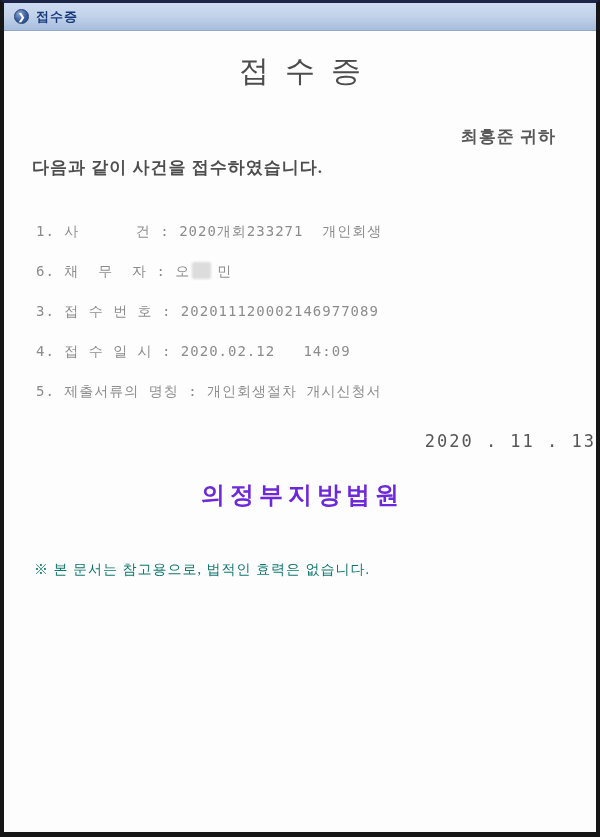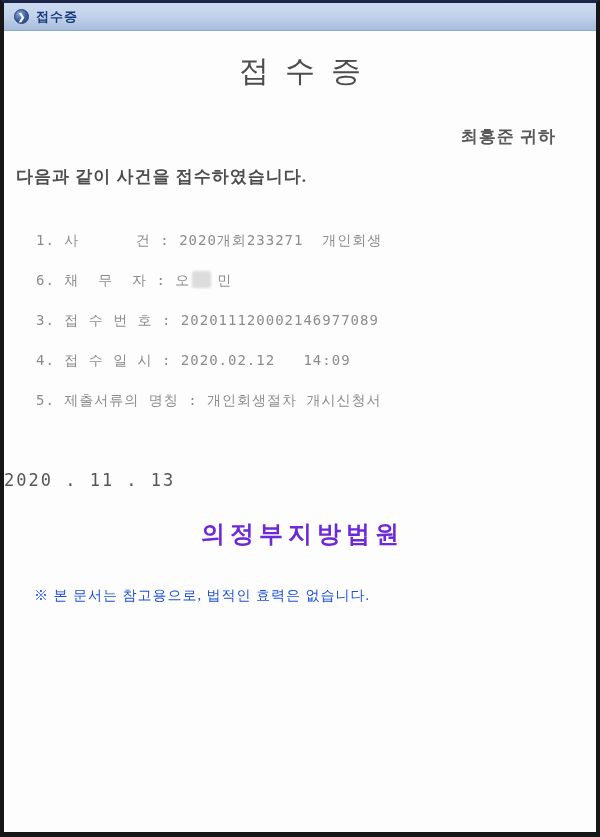--- a/index.html
+++ b/index.html
@@ -48,21 +48,21 @@
     letter-spacing: 16px; text-indent: 16px; 
     color: #4c4c4c; line-height: 40px;
   }
   .recipient {
     margin-top: 34px; padding-right: 40px;
     text-align: right;
     font-size: 17px; font-weight: bold;
     color: #585858; letter-spacing: 1px; line-height: 23px;
   }
   .intro {
-    margin-top: 17px; padding-left: 12px;
+    margin-top: 8px; padding-left: 28px;
     font-size: 17px; font-weight: bold;
     color: #4e4e4e; letter-spacing: 1px; line-height: 23px;
   }
   .items { margin-top: 32px; padding-left: 32px; }
   .item {
     height: 40px; line-height: 40px;
     font-family: "DejaVu Sans Mono", "Liberation Mono", monospace;
     font-size: 14px; color: #8c8c8c;
     letter-spacing: 1px;
     white-space: pre;
@@ -71,37 +71,37 @@
   .redact {
     display: inline-block;
     width: 19px; height: 17px;
     margin: 0 6px 0 2px;
     vertical-align: -3px;
     background: #dcdcdc;
     filter: blur(1px);
     border-radius: 2px;
   }
   .date-line {
-    margin-top: 48px;
-    text-align: left;
+    margin-top: 18px;
+    text-align: right;
     font-family: "DejaVu Sans Mono", "Liberation Mono", monospace;
     font-size: 17px; color: #565656;
     letter-spacing: 2px; line-height: 24px;
   }
   .court {
     margin-top: 26px;
     text-align: center;
     font-size: 24px; font-weight: bold;
     color: #6d28d9; letter-spacing: 5px; text-indent: 5px;
     line-height: 32px;
   }
   .footnote {
-    margin-top: 36px; padding-left: 30px;
+    margin-top: 49px; padding-left: 30px;
     font-size: 14px; font-weight: 500;
-    color: #1d4ed8; letter-spacing: 1px; line-height: 20px;
+    color: #0f766e; letter-spacing: 1px; line-height: 20px;
   }
 </style>
 </head>
 <body>
 
 <div class="frame">
 
   <div class="header-bar">
     <span class="hdr-icon">
       <span>❯</span>

